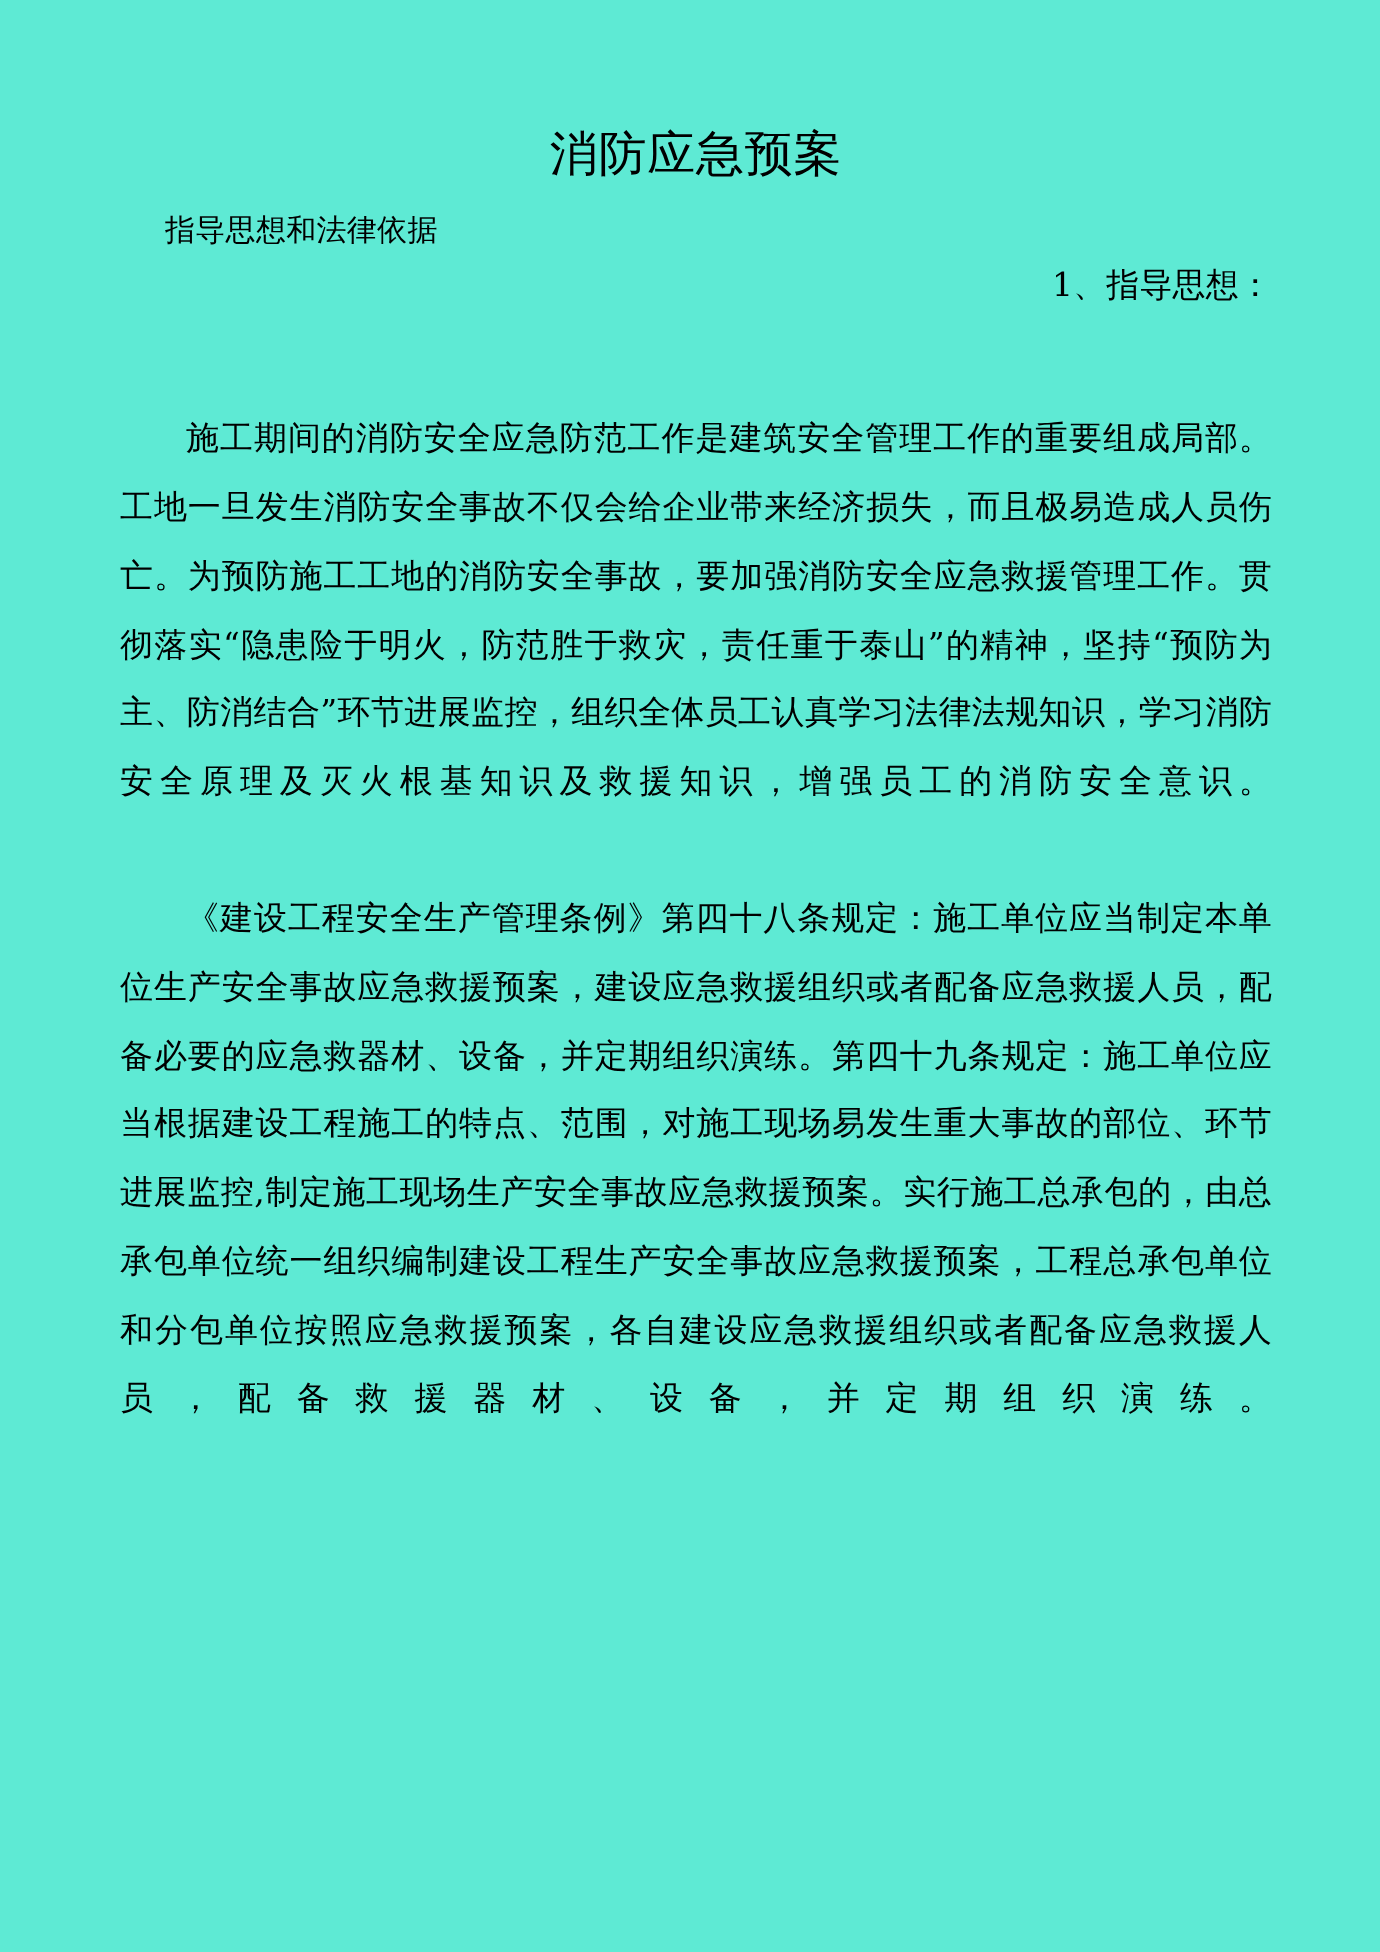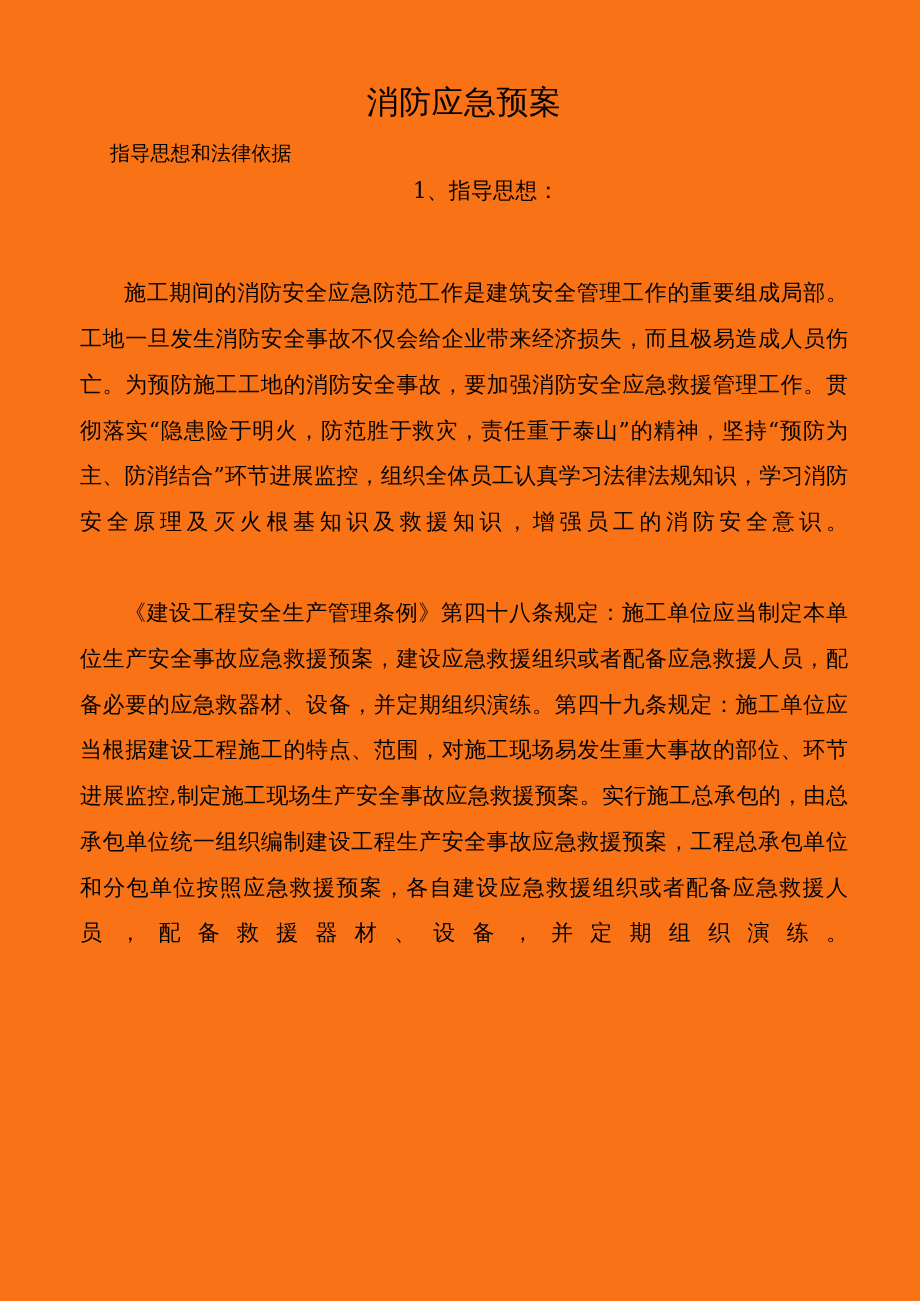--- a/index.html
+++ b/index.html
@@ -17,21 +17,21 @@
     color: #000000;
     -webkit-font-smoothing: antialiased;
   }
 
   .page {
     position: absolute;
     left: 0;
     top: 0;
     width: 920px;
     height: 1301px;
-    background: #f97316;
+    background: #5eead4;
   }
 
   .content {
     position: absolute;
     left: 80px;
     top: 0;
     width: 768px;
   }
 
   
@@ -69,21 +69,21 @@
     letter-spacing: 0.1px;
     word-break: break-all;
     font-family: "DejaVu Serif", "Liberation Serif", serif;
   }
 
   .para.first-body {
     padding-top: 11px;
   }
 
   .para.list-item {
-    text-align: center;
+    text-align: right;
   }
 
   
   .para::after {
     content: "";
     display: inline-block;
     width: 100%;
   }
 </style>
 </head>

